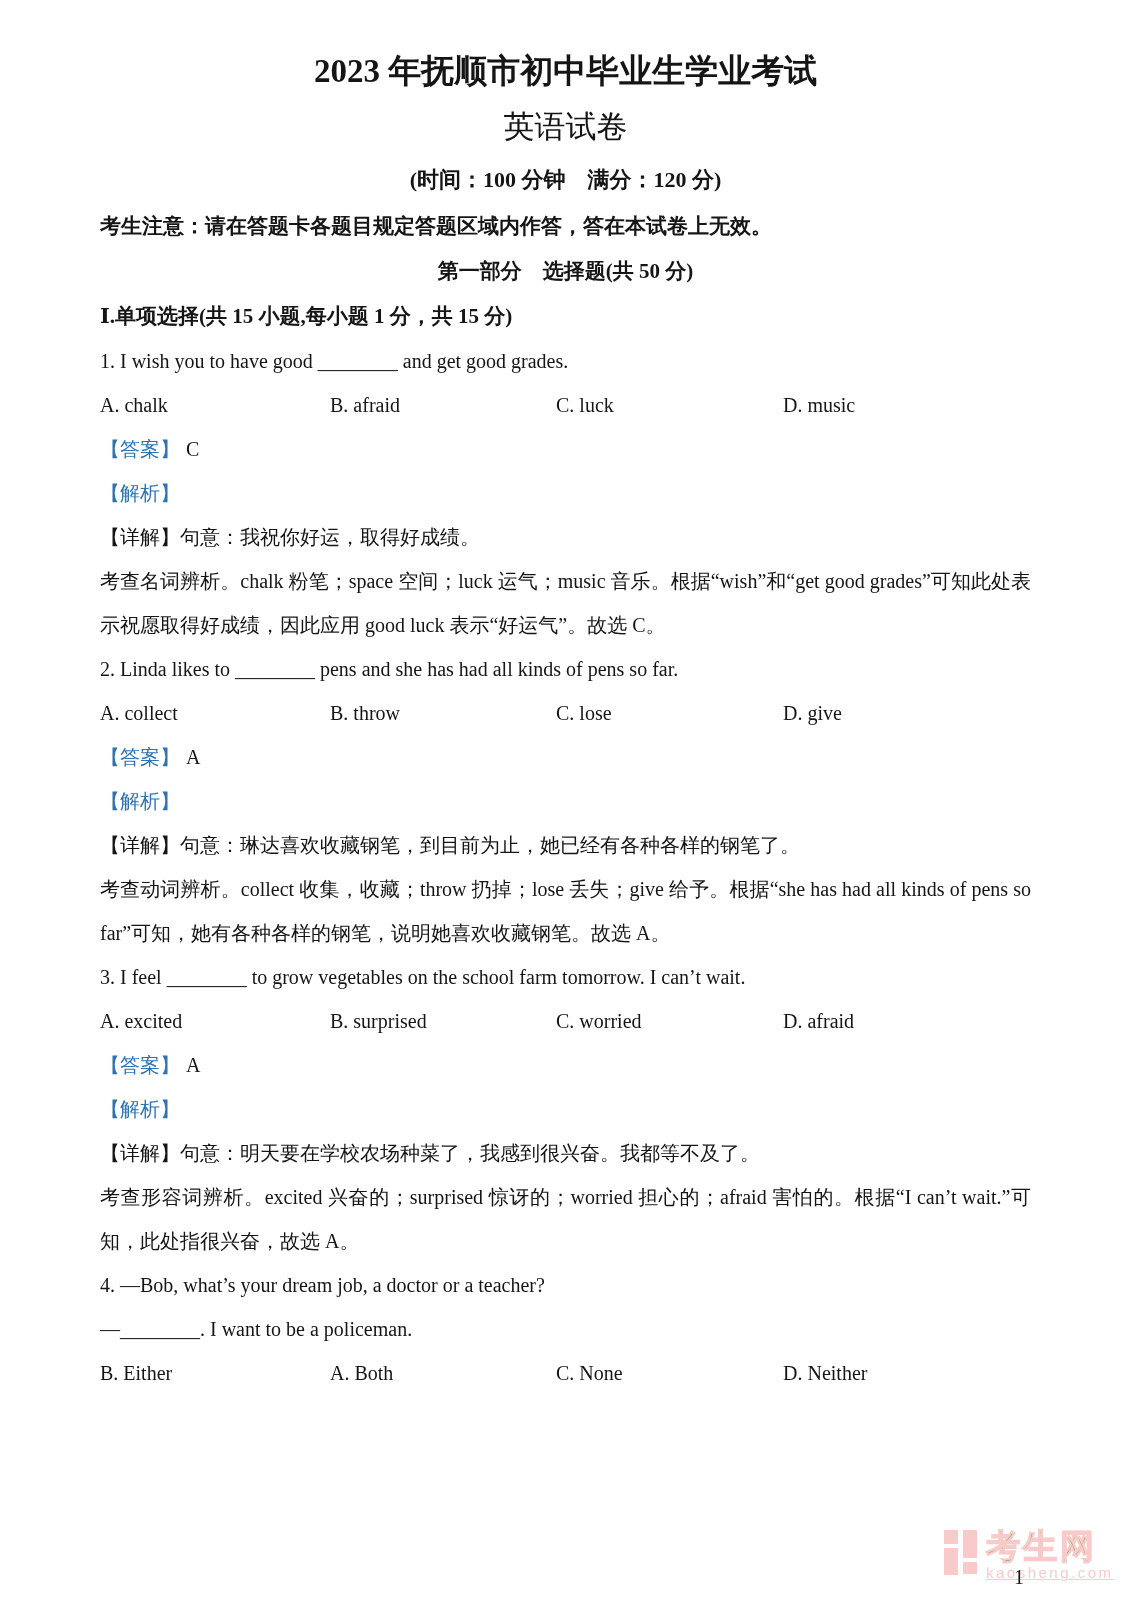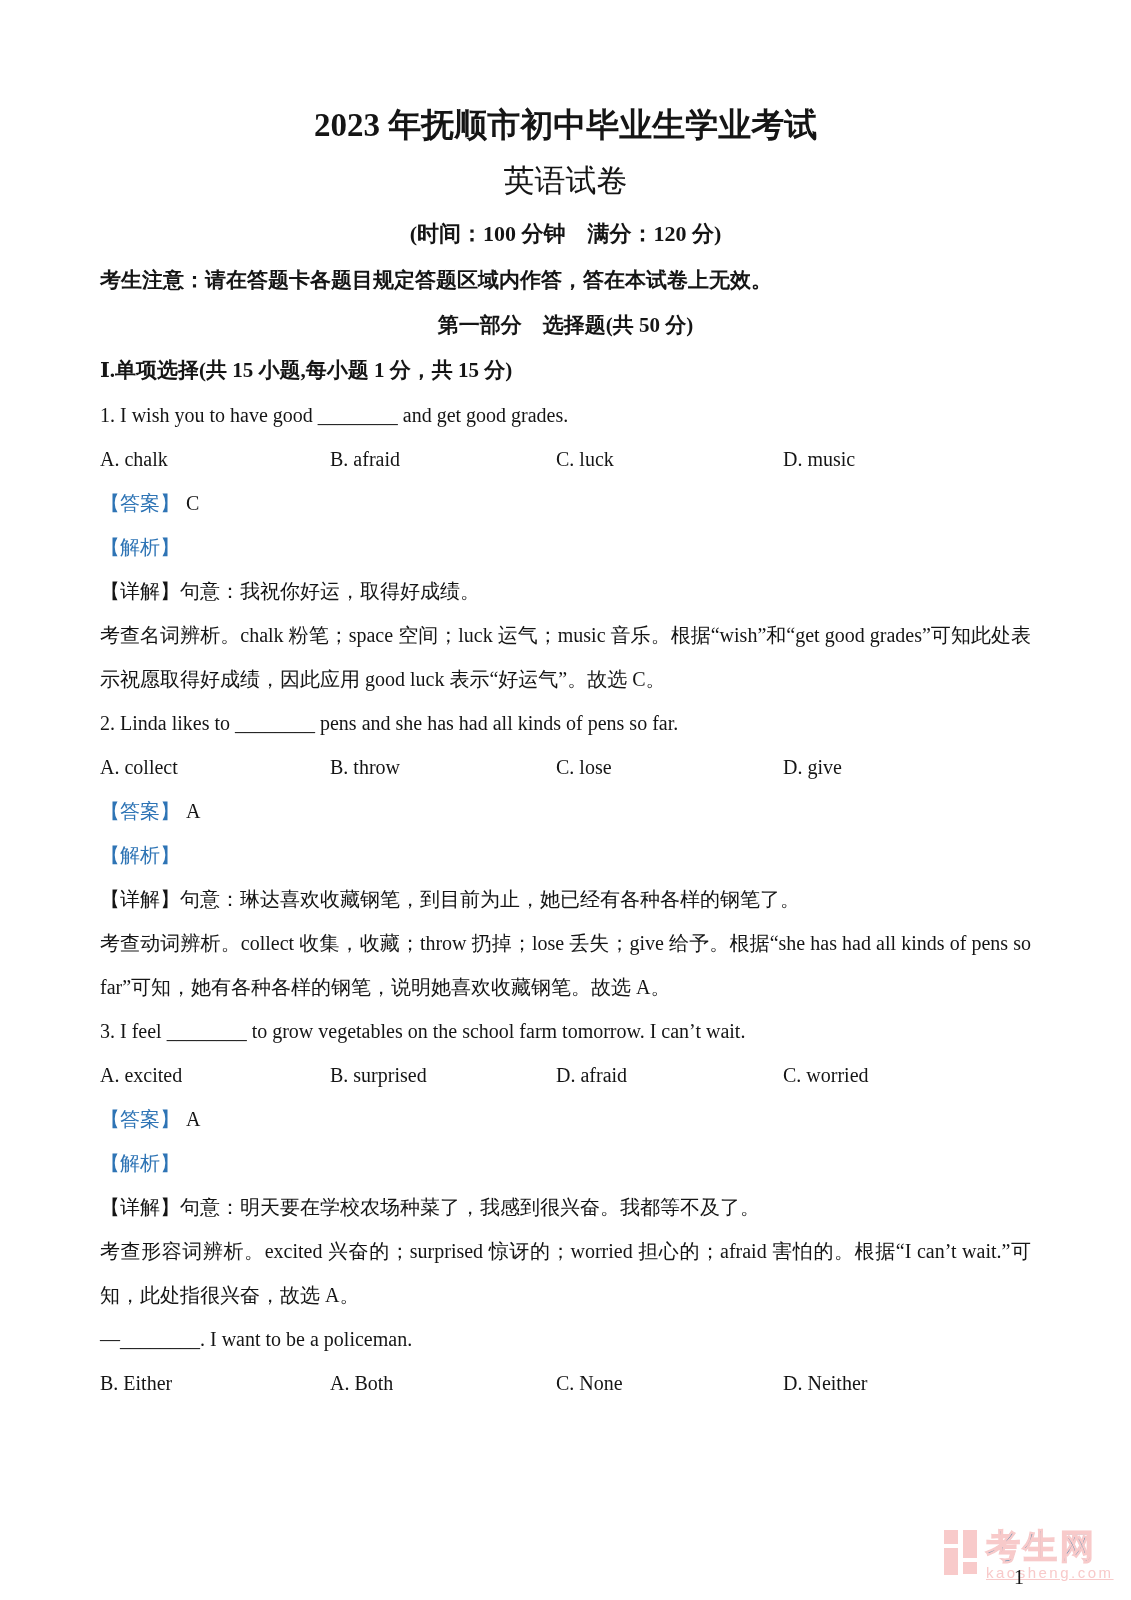--- a/index.html
+++ b/index.html
@@ -6,21 +6,21 @@
   .page {
     position: relative;
     width: 1131px;
     height: 1600px;
     margin: 0 auto;
     background: #ffffff;
     color: #151515;
     font-family: "Liberation Serif", "DejaVu Serif", serif;
     overflow: hidden;
   }
-  .content { padding: 98px 100px 0 100px; }
+  .content { padding: 44px 100px 0 100px; }
 
   .doc-title {
     margin: 0;
     font-size: 33px;
     font-weight: bold;
     text-align: center;
     line-height: 54px;
   }
   .doc-subtitle {
     margin: 0;
@@ -92,21 +92,21 @@
   .wm-b1 { height: 14px; }
   .wm-b2 { height: 27px; }
   .wm-b3 { height: 28px; }
   .wm-b4 { height: 12px; }
   .wm-text { display: flex; flex-direction: column; }
   .wm-cn {
     font-size: 34px;
     line-height: 32px;
     font-weight: bold;
     letter-spacing: 3px;
-    color: #0369a1;
+    color: #4d7c0f;
     -webkit-text-stroke: 1.3px var(--wm-pink, #f8caca);
     font-family: "Liberation Sans", sans-serif;
   }
   .wm-en {
     font-size: 15px;
     line-height: 16px;
     margin-top: 3px;
     letter-spacing: 2.5px;
     color: var(--wm-pink, #f8caca);
     font-family: "Liberation Sans", sans-serif;
@@ -159,30 +159,31 @@
       <p class="q-line"><span class="blue-label">【解析】</span></p>
       <p class="q-line"><span>【详解】</span><span>句意：琳达喜欢收藏钢笔，到目前为止，她已经有各种各样的钢笔了。</span></p>
       <p class="explain">考查动词辨析。collect 收集，收藏；throw 扔掉；lose 丢失；give 给予。根据“she has had all kinds of pens so far”可知，她有各种各样的钢笔，说明她喜欢收藏钢笔。故选 A。</p>
     </div>
 
     <div>
       <p class="q-line">3. I feel ________ to grow vegetables on the school farm tomorrow. I can’t wait.</p>
       <div class="option-row">
         <span>A. excited</span>
         <span>B. surprised</span>
+        <span>C. worried</span>
         <span>D. afraid</span>
-        <span>C. worried</span>
       </div>
       <p class="q-line"><span class="blue-label">【答案】</span><span class="answer-value">A</span></p>
       <p class="q-line"><span class="blue-label">【解析】</span></p>
       <p class="q-line"><span>【详解】</span><span>句意：明天要在学校农场种菜了，我感到很兴奋。我都等不及了。</span></p>
       <p class="explain">考查形容词辨析。excited 兴奋的；surprised 惊讶的；worried 担心的；afraid 害怕的。根据“I can’t wait.”可知，此处指很兴奋，故选 A。</p>
     </div>
 
     <div>
+      <p class="q-line">4. —Bob, what’s your dream job, a doctor or a teacher?</p>
       <p class="q-line">—________. I want to be a policeman.</p>
       <div class="option-row">
         <span>B. Either</span>
         <span>A. Both</span>
         <span>C. None</span>
         <span>D. Neither</span>
       </div>
     </div>
 
   </div>

